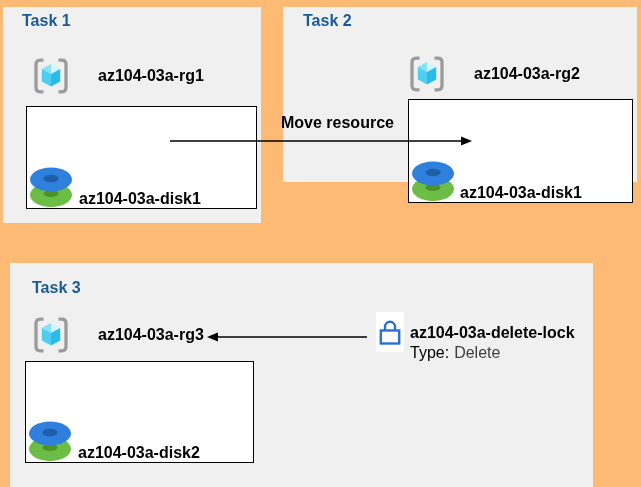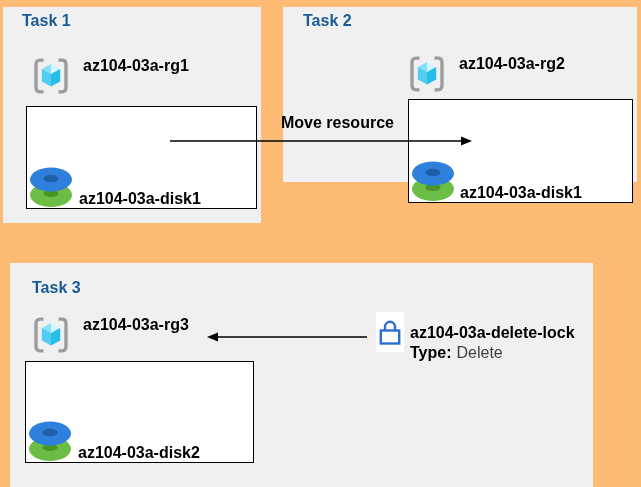--- a/index.html
+++ b/index.html
@@ -20,21 +20,21 @@
 
   .task-title {
     position: absolute;
     font-size: 16px; font-weight: bold;
     color: #1a5a96;
     line-height: 1.1;
     white-space: nowrap;
   }
   .rg-row {
     position: absolute;
-    display: flex; align-items: flex-start; gap: 13px;
+    display: flex; align-items: center; gap: 28px;
     white-space: nowrap;
   }
   .rg-label, .res-label {
     font-size: 16px; font-weight: bold; color: #000000;
     white-space: nowrap;
   }
   .res-box {
     position: absolute;
     background: #ffffff;
     border: 1.5px solid #000000;
@@ -56,21 +56,21 @@
     background: #ffffff;
     display: flex; align-items: center; justify-content: center;
   }
   .lock-text {
     position: absolute;
     left: 400px; top: 60px;
     font-size: 16px; line-height: 20px;
     white-space: nowrap;
   }
   .lock-name { font-weight: bold; color: #000000; }
-  .lock-type-label { font-weight: bold; color: #000000; }
+  .lock-type-label { font-weight: normal; color: #000000; }
   .lock-type-value { font-weight: normal; color: #404040; margin-left: 5px; }
 </style>
 </head>
 <body>
 
 <div class="canvas">
 
   <section class="panel" id="panel-1">
     <div class="task-title" style="left:19px;top:5px">Task 1</div>
 

